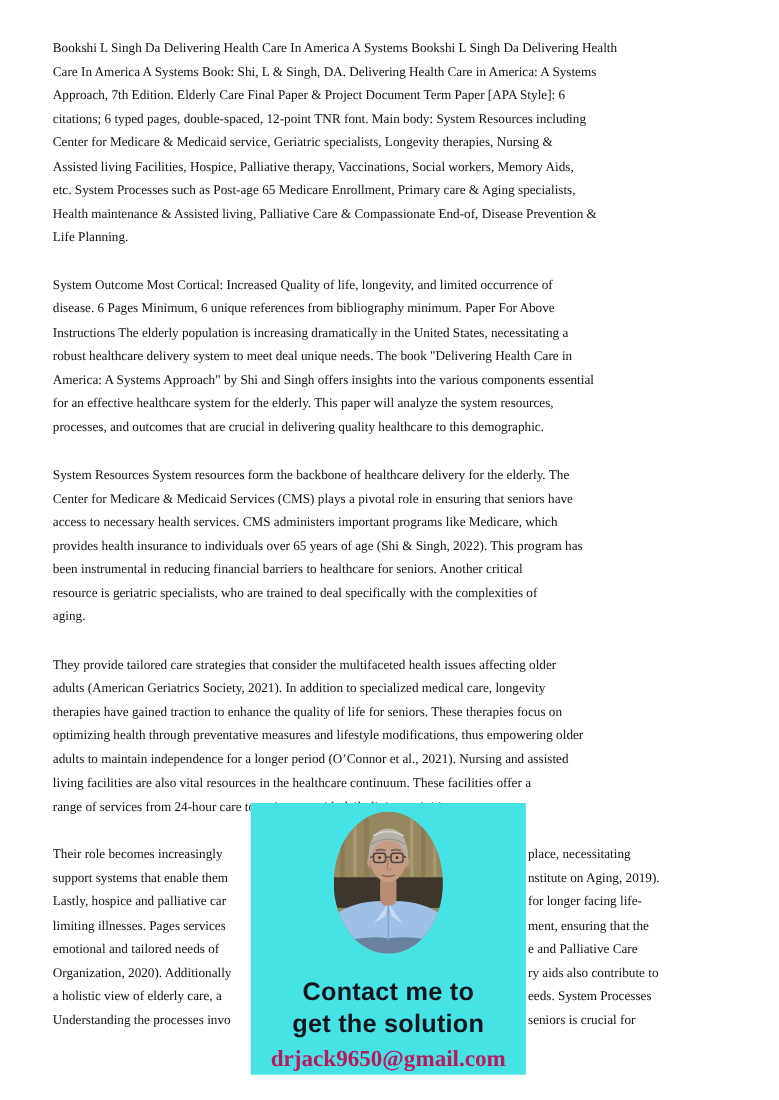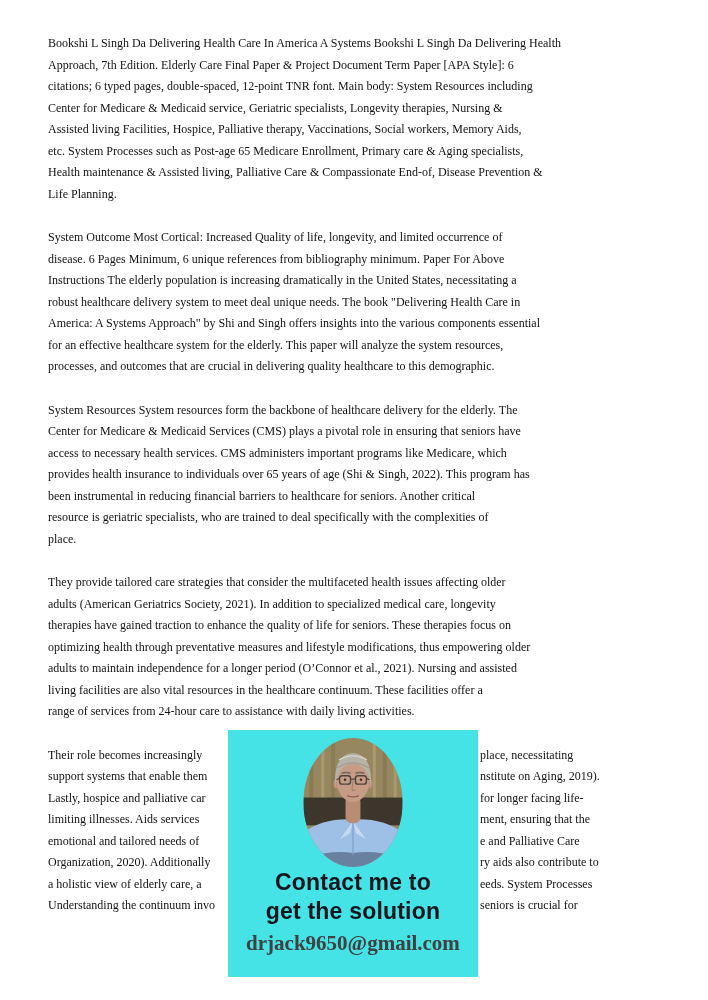--- a/index.html
+++ b/index.html
@@ -34,41 +34,42 @@
   .overlay{
     position:absolute;
     left:228px;top:730px;
     width:250px;height:247px;
     background:#45e2e6;
     z-index:10;
     display:flex;flex-direction:column;align-items:center;
   }
   .portrait{margin-top:8px;width:100px;height:129px;display:block;}
   .headline{
-    margin-top:1px;
+    margin-top:20px;
     font-family:"Liberation Sans","DejaVu Sans",sans-serif;
     font-weight:700;font-size:23px;line-height:29px;
     color:#15151d;text-align:center;letter-spacing:0.2px;
   }
   .email{
     margin-top:5px;
     font-family:"Liberation Serif","DejaVu Serif",serif;
     font-weight:700;font-size:21px;line-height:25px;
-    color:#404040;text-align:center;
+    color:#be185d;text-align:center;
   }
 </style>
 </head>
 <body>
 
 <div class="page">
 
   <div class="doc">
 
     <div class="para">
       <div class="line">Bookshi L Singh Da Delivering Health Care In America A Systems Bookshi L Singh Da Delivering Health</div>
+      <div class="line">Care In America A Systems Book: Shi, L &amp; Singh, DA. Delivering Health Care in America: A Systems</div>
       <div class="line">Approach, 7th Edition. Elderly Care Final Paper &amp; Project Document Term Paper [APA Style]: 6</div>
       <div class="line">citations; 6 typed pages, double-spaced, 12-point TNR font. Main body: System Resources including</div>
       <div class="line">Center for Medicare &amp; Medicaid service, Geriatric specialists, Longevity therapies, Nursing &amp;</div>
       <div class="line">Assisted living Facilities, Hospice, Palliative therapy, Vaccinations, Social workers, Memory Aids,</div>
       <div class="line">etc. System Processes such as Post-age 65 Medicare Enrollment, Primary care &amp; Aging specialists,</div>
       <div class="line">Health maintenance &amp; Assisted living, Palliative Care &amp; Compassionate End-of, Disease Prevention &amp;</div>
       <div class="line">Life Planning.</div>
     </div>
 
     <div class="para">
@@ -81,21 +82,21 @@
       <div class="line">processes, and outcomes that are crucial in delivering quality healthcare to this demographic.</div>
     </div>
 
     <div class="para">
       <div class="line">System Resources System resources form the backbone of healthcare delivery for the elderly. The</div>
       <div class="line">Center for Medicare &amp; Medicaid Services (CMS) plays a pivotal role in ensuring that seniors have</div>
       <div class="line">access to necessary health services. CMS administers important programs like Medicare, which</div>
       <div class="line">provides health insurance to individuals over 65 years of age (Shi &amp; Singh, 2022). This program has</div>
       <div class="line">been instrumental in reducing financial barriers to healthcare for seniors. Another critical</div>
       <div class="line">resource is geriatric specialists, who are trained to deal specifically with the complexities of</div>
-      <div class="line">place.</div>
+      <div class="line">aging.</div>
     </div>
 
     <div class="para">
       <div class="line">They provide tailored care strategies that consider the multifaceted health issues affecting older</div>
       <div class="line">adults (American Geriatrics Society, 2021). In addition to specialized medical care, longevity</div>
       <div class="line">therapies have gained traction to enhance the quality of life for seniors. These therapies focus on</div>
       <div class="line">optimizing health through preventative measures and lifestyle modifications, thus empowering older</div>
       <div class="line">adults to maintain independence for a longer period (O’Connor et al., 2021). Nursing and assisted</div>
       <div class="line">living facilities are also vital resources in the healthcare continuum. These facilities offer a</div>
       <div class="line">range of services from 24-hour care to assistance with daily living activities.</div>
@@ -108,37 +109,37 @@
       </div>
       <div class="occ-line">
         <span class="frag-left">support systems that enable them</span>
         <span class="frag-right">nstitute on Aging, 2019).</span>
       </div>
       <div class="occ-line">
         <span class="frag-left">Lastly, hospice and palliative car</span>
         <span class="frag-right">for longer facing life-</span>
       </div>
       <div class="occ-line">
-        <span class="frag-left">limiting illnesses. Aids services</span>
+        <span class="frag-left">limiting illnesses. Pages services</span>
         <span class="frag-right">ment, ensuring that the</span>
       </div>
       <div class="occ-line">
         <span class="frag-left">emotional and tailored needs of</span>
         <span class="frag-right">e and Palliative Care</span>
       </div>
       <div class="occ-line">
         <span class="frag-left">Organization, 2020). Additionally</span>
         <span class="frag-right">ry aids also contribute to</span>
       </div>
       <div class="occ-line">
         <span class="frag-left">a holistic view of elderly care, a</span>
         <span class="frag-right">eeds. System Processes</span>
       </div>
       <div class="occ-line">
-        <span class="frag-left">Understanding the continuum invo</span>
+        <span class="frag-left">Understanding the processes invo</span>
         <span class="frag-right">seniors is crucial for</span>
       </div>
     </div>
 
   </div>
 
   <div class="overlay">
 
     <svg class="portrait" viewBox="0 0 100 130" aria-hidden="true">
       <defs>

